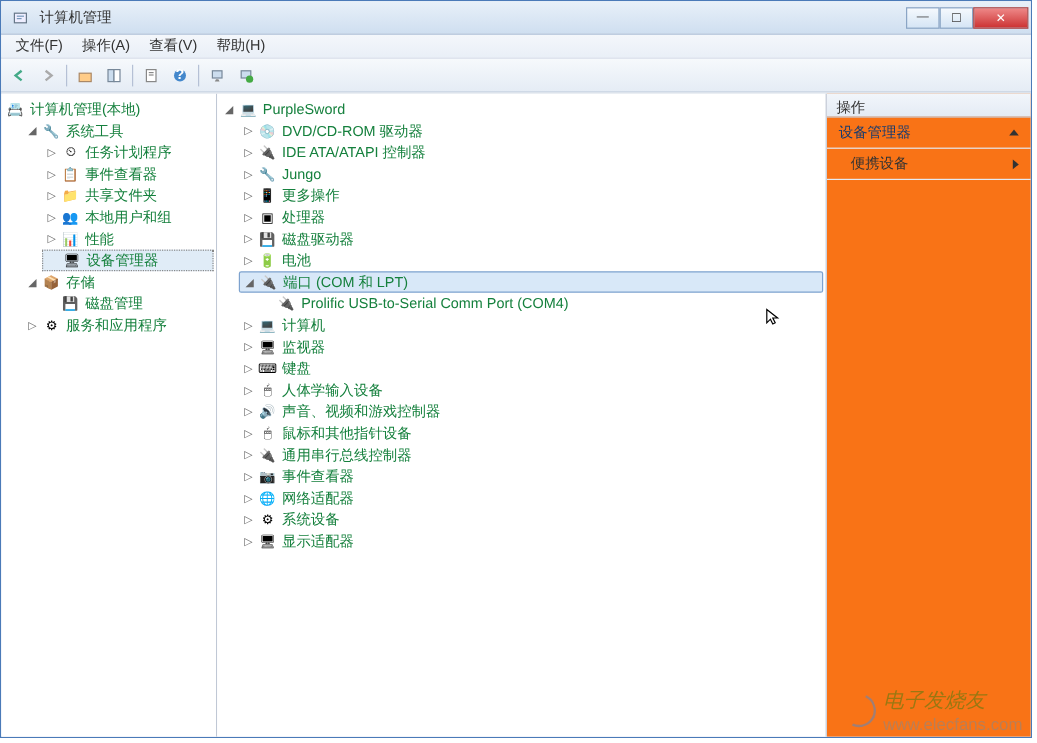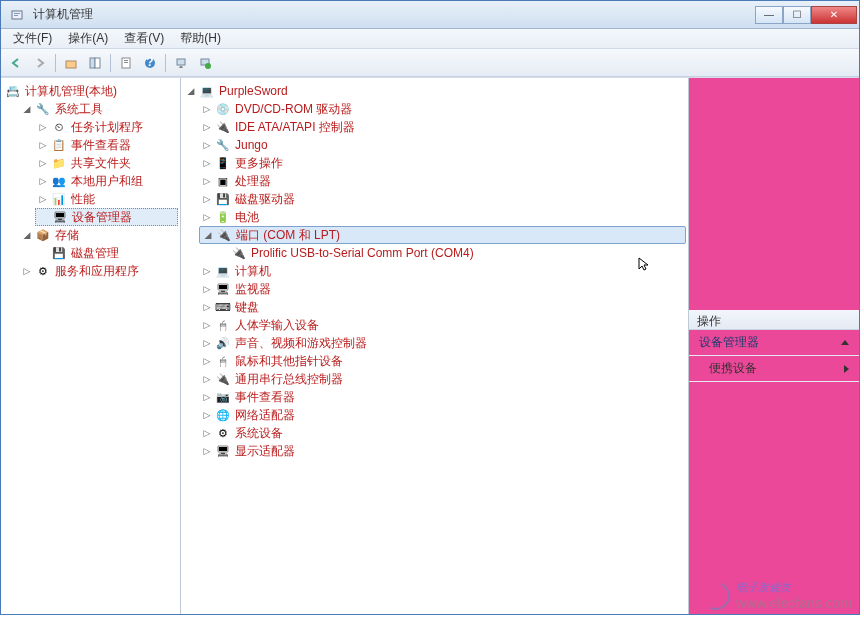--- a/index.html
+++ b/index.html
@@ -18,39 +18,39 @@
     .menu-item { padding: 2px 8px; color: #333; cursor: default; }
     
     .toolbar { height: 28px; background: linear-gradient(to bottom, #f6f9fc, #e5ecf5); display: flex; align-items: center; padding: 0 4px; gap: 2px; border-bottom: 1px solid #c5d0e0; }
     .tool-btn { width: 22px; height: 22px; display: flex; align-items: center; justify-content: center; border: 1px solid transparent; }
     .tool-sep { width: 1px; height: 18px; background: #b5c0d5; margin: 0 2px; }
     
     .content { flex: 1; display: flex; border-top: 1px solid #d5dde8; overflow: hidden; }
     
     .left-pane { width: 180px; background: #fff; border-right: 1px solid #c0c8d5; padding: 4px 2px; overflow: auto; }
     .center-pane { flex: 1; background: #fff; padding: 4px 2px; overflow: auto; border-right: 1px solid #c0c8d5; position: relative; }
-    .right-pane { width: 170px; background: #ec4899; display: flex; flex-direction: column; justify-content: center; }
+    .right-pane { width: 170px; background: #f97316; display: flex; flex-direction: column; }
     
     .right-header { height: 20px; background: linear-gradient(to bottom, #f2f6fb, #e4ebf4); border-bottom: 1px solid #c8d2e0; padding: 3px 8px; color: #333; }
     .right-item { padding: 4px 10px; border-bottom: 1px solid #e5e9f0; display: flex; align-items: center; justify-content: space-between; color: #1a3c6e; }
     .right-item.sub { padding-left: 20px; color: #333; }
     .tri-up { width: 0; height: 0; border-left: 4px solid transparent; border-right: 4px solid transparent; border-bottom: 5px solid #333; }
     .tri-right { width: 0; height: 0; border-top: 4px solid transparent; border-bottom: 4px solid transparent; border-left: 5px solid #333; }
     
     .tree-node { display: flex; align-items: center; height: 18px; padding: 0 2px; white-space: nowrap; cursor: default; }
     .tree-node.selected { background: #e0ecf7; border: 1px dotted #888; }
     .tree-node.selected-center { background: #d8e8f8; border: 1px solid #7da2ce; border-radius: 2px; }
     .expander { width: 12px; height: 12px; display: inline-flex; align-items: center; justify-content: center; margin-right: 2px; color: #666; font-size: 9px; }
     .node-icon { width: 16px; height: 16px; display: inline-flex; align-items: center; justify-content: center; margin-right: 4px; font-size: 11px; }
-    .node-label { color: #b91c1c; }
+    .node-label { color: #15803d; }
     .tree-children { padding-left: 16px; }
     
     .watermark { position: absolute; bottom: 8px; right: 12px; opacity: 0.55; display: flex; align-items: center; gap: 6px; pointer-events: none; }
     .wm-swoosh { width: 28px; height: 28px; border: 2px solid #5b88c0; border-radius: 50%; border-top-color: transparent; border-left-color: transparent; transform: rotate(-20deg); }
-    .wm-text { font-style: italic; color: #3b82f6; font-size: 11px; }
+    .wm-text { font-style: italic; color: #4d7c0f; font-size: 17px; }
     .wm-url { font-size: 14px; color: #888; }
     
     svg { display: block; }
   </style>
 </head>
 <body>
 
 <div class="window">
 
   <div class="titlebar">

